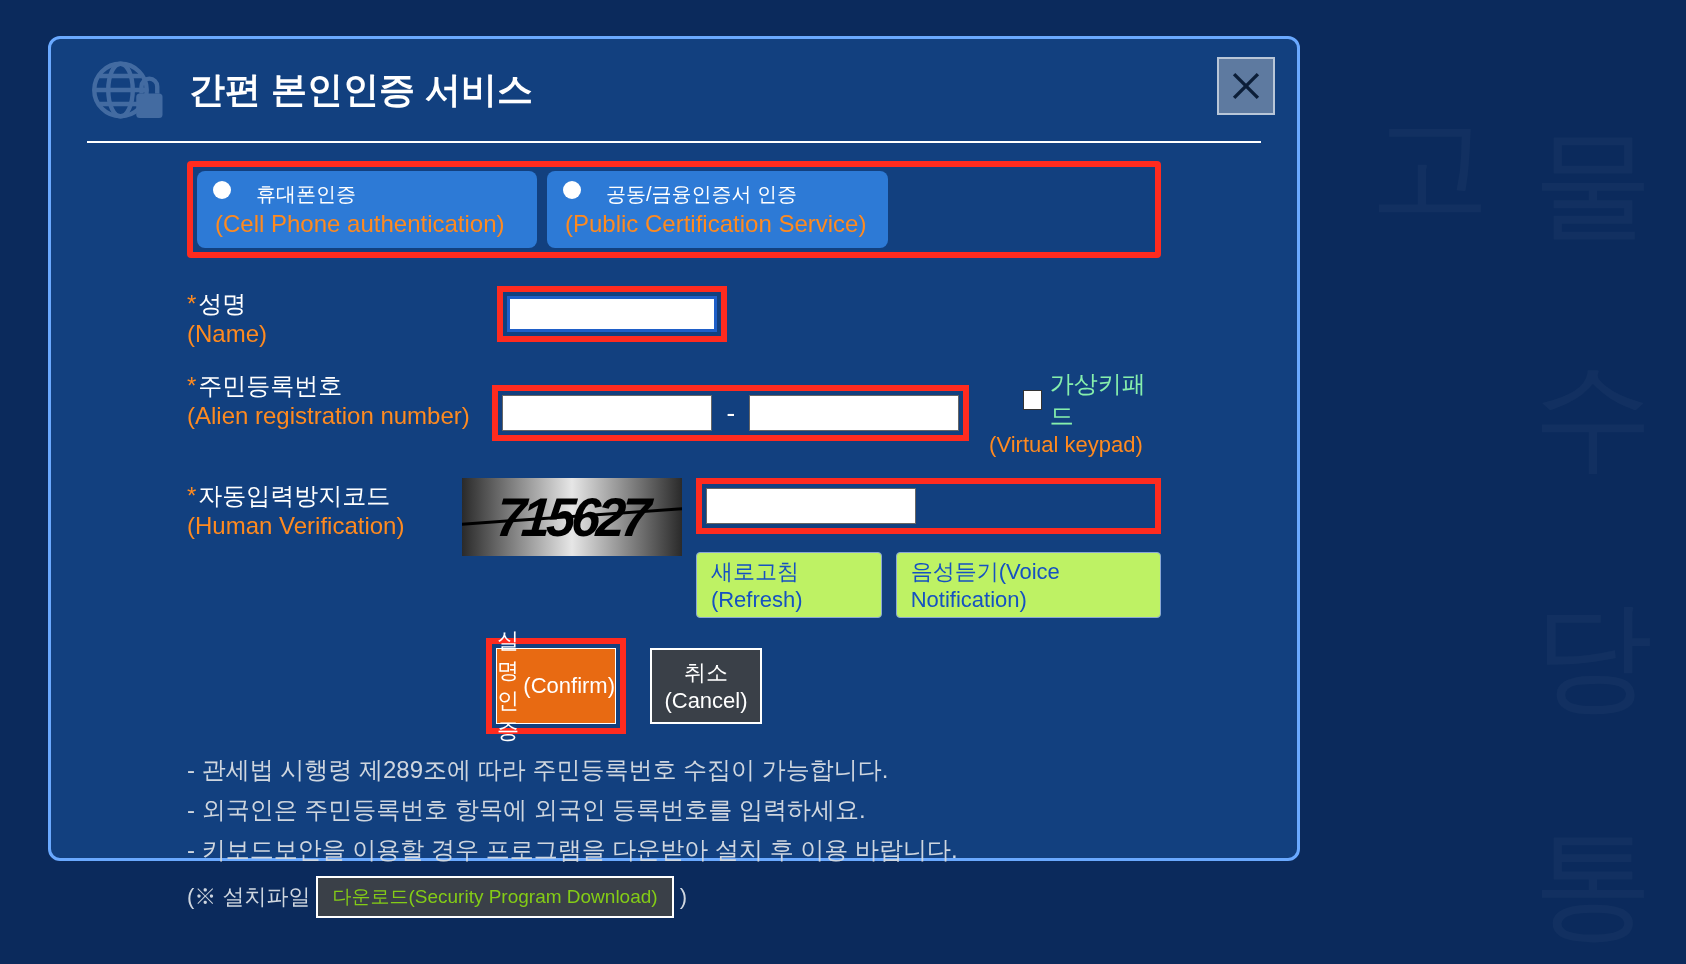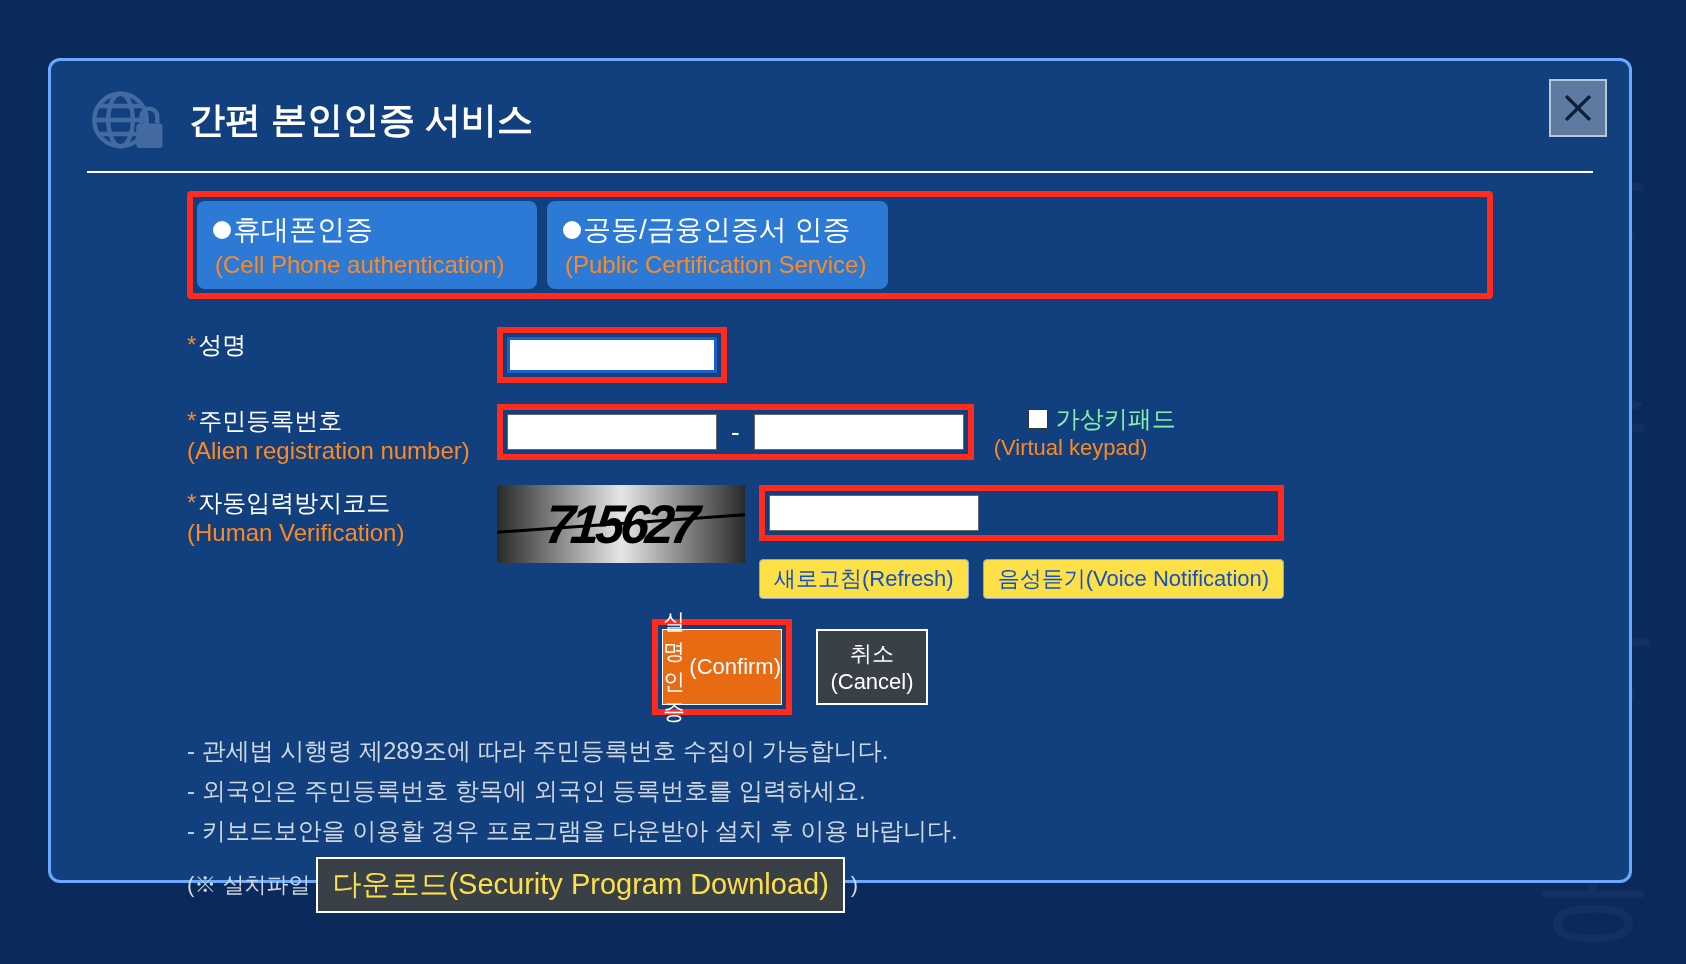--- a/index.html
+++ b/index.html
@@ -18,27 +18,27 @@
     top: 50px;
     font-size: 120px;
     color: rgba(255,255,255,0.03);
     writing-mode: vertical-rl;
     letter-spacing: 40px;
     pointer-events: none;
   }
   .modal {
     position: absolute;
     left: 48px;
-    top: 58px;
-    width: 1584px;
+    top: 36px;
+    width: 1252px;
     height: 825px;
     background: #12407f;
     border: 3px solid #6aa9ff;
     border-radius: 12px;
-    padding: 24px 36px 24px 36px;
+    padding: 16px 36px 24px 36px;
   }
   .close-btn {
     position: absolute;
     right: 22px;
     top: 18px;
     width: 58px;
     height: 58px;
     background: #5e7aa0;
     border: 2px solid #b8c6d8;
     display: flex;
@@ -75,23 +75,23 @@
     border-radius: 8px;
     padding: 10px 22px 10px 16px;
     display: flex;
     flex-direction: column;
     gap: 2px;
     cursor: pointer;
     min-width: 340px;
   }
   .tab .row1 {
     display: flex;
-    align-items: center;
-    gap: 2px;
-    font-size: 28px;
+    align-items: flex-start;
+    gap: 25px;
+    font-size: 20px;
     color: #fff;
     font-weight: 500;
   }
   .radio-dot {
     width: 18px; height: 18px; border-radius: 50%;
     background: #fff;
     display: inline-block;
   }
   .tab .row2 {
     font-size: 24px;
@@ -180,21 +180,21 @@
     height: 3px; background: #000;
     top: 48%;
     transform: rotate(-4deg);
   }
   .captcha-buttons {
     display: flex;
     gap: 14px;
     margin-top: 10px;
   }
   .small-btn {
-    background: #fde047;
+    background: #bef264;
     color: #1551c2;
     font-size: 22px;
     padding: 4px 14px;
     border: 1px solid #8aa8d6;
     border-radius: 4px;
     cursor: pointer;
     font-weight: 500;
   }
   .action-row {
     display: flex;
@@ -241,25 +241,25 @@
   .dl-row {
     display: flex;
     align-items: center;
     gap: 6px;
     font-size: 22px;
     color: #cfd6df;
     margin-top: 10px;
   }
   .dl-btn {
     background: #3a4048;
-    color: #fde047;
+    color: #84cc16;
     padding: 6px 14px;
     border: 2px solid #fff;
     cursor: pointer;
-    font-size: 29px;
+    font-size: 19px;
   }
   .rrn-input { width: 210px; }
   .rrn-input2 { width: 210px; }
 </style>
 </head>
 <body>
 
 <div class="backdrop-text">물 수 당 통 고</div>
 
 <div class="modal">
@@ -299,20 +299,21 @@
             <span class="radio-dot"></span>
             <span>공동/금융인증서 인증</span>
           </div>
         <div class="row2">(Public Certification Service)</div>
       </div>
     </div>
 
     <div class="form-row">
       <div class="label-col">
         <div class="label-ko"><span class="req-star">*</span><span>성명</span></div>
+        <div class="label-en">(Name)</div>
       </div>
       <div class="field-col">
         <span class="red-box">
           <input class="text-input" type="text" value="" style="">
         </span>
       </div>
     </div>
 
     <div class="form-row">
       <div class="label-col">

